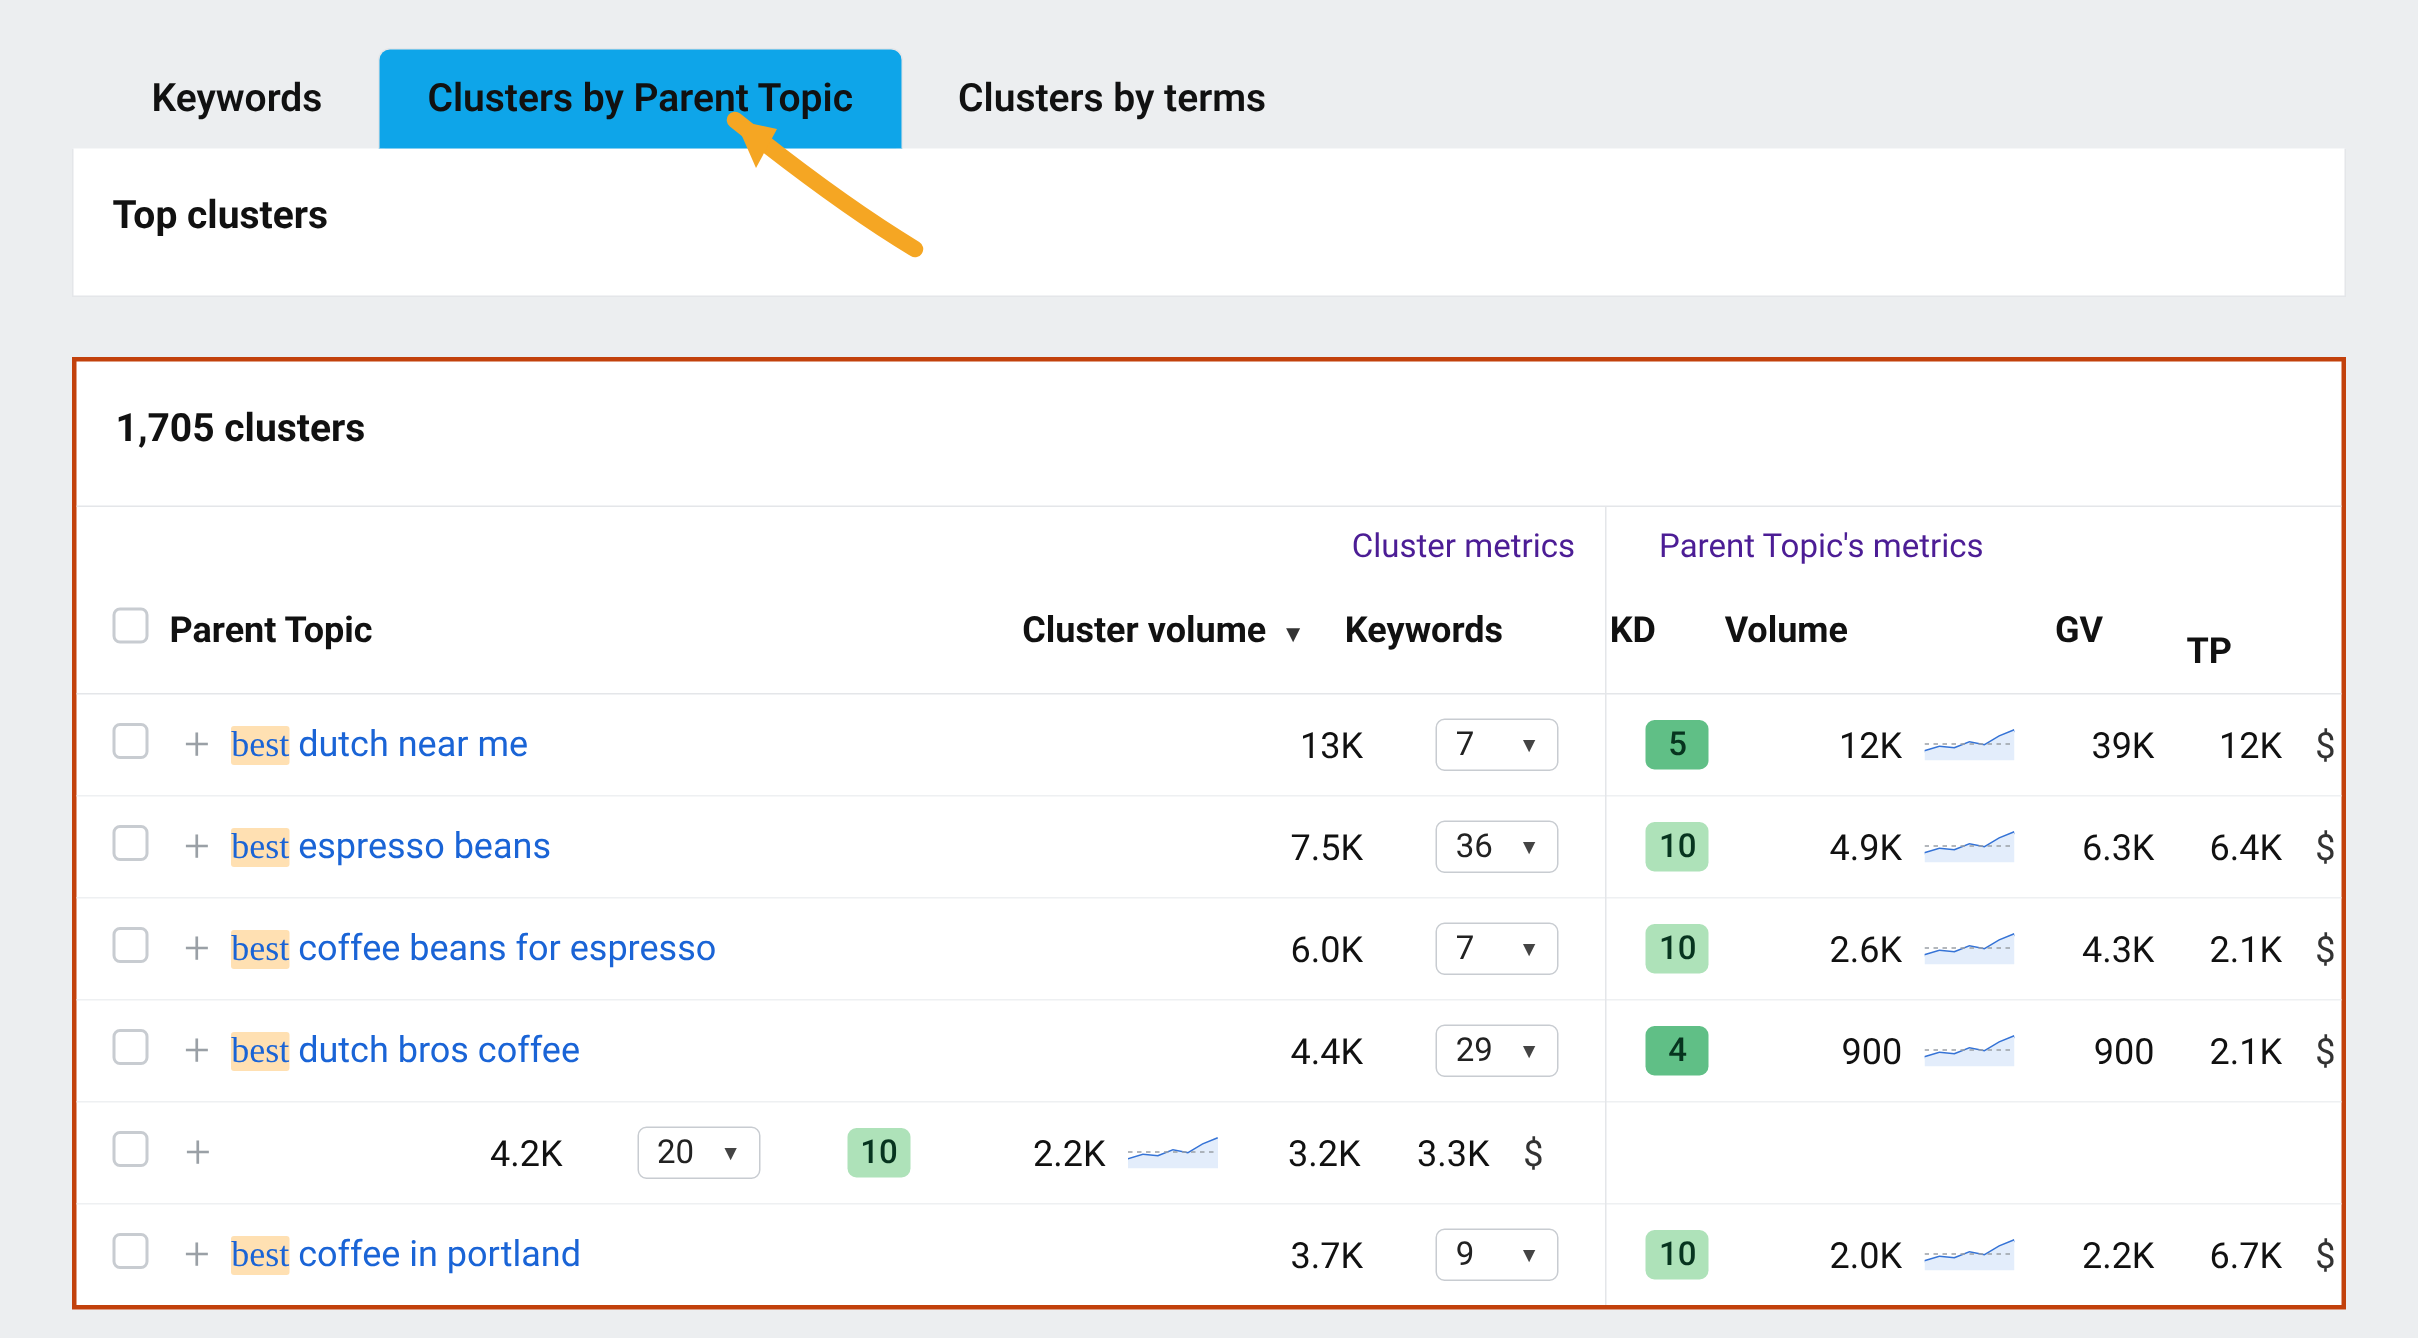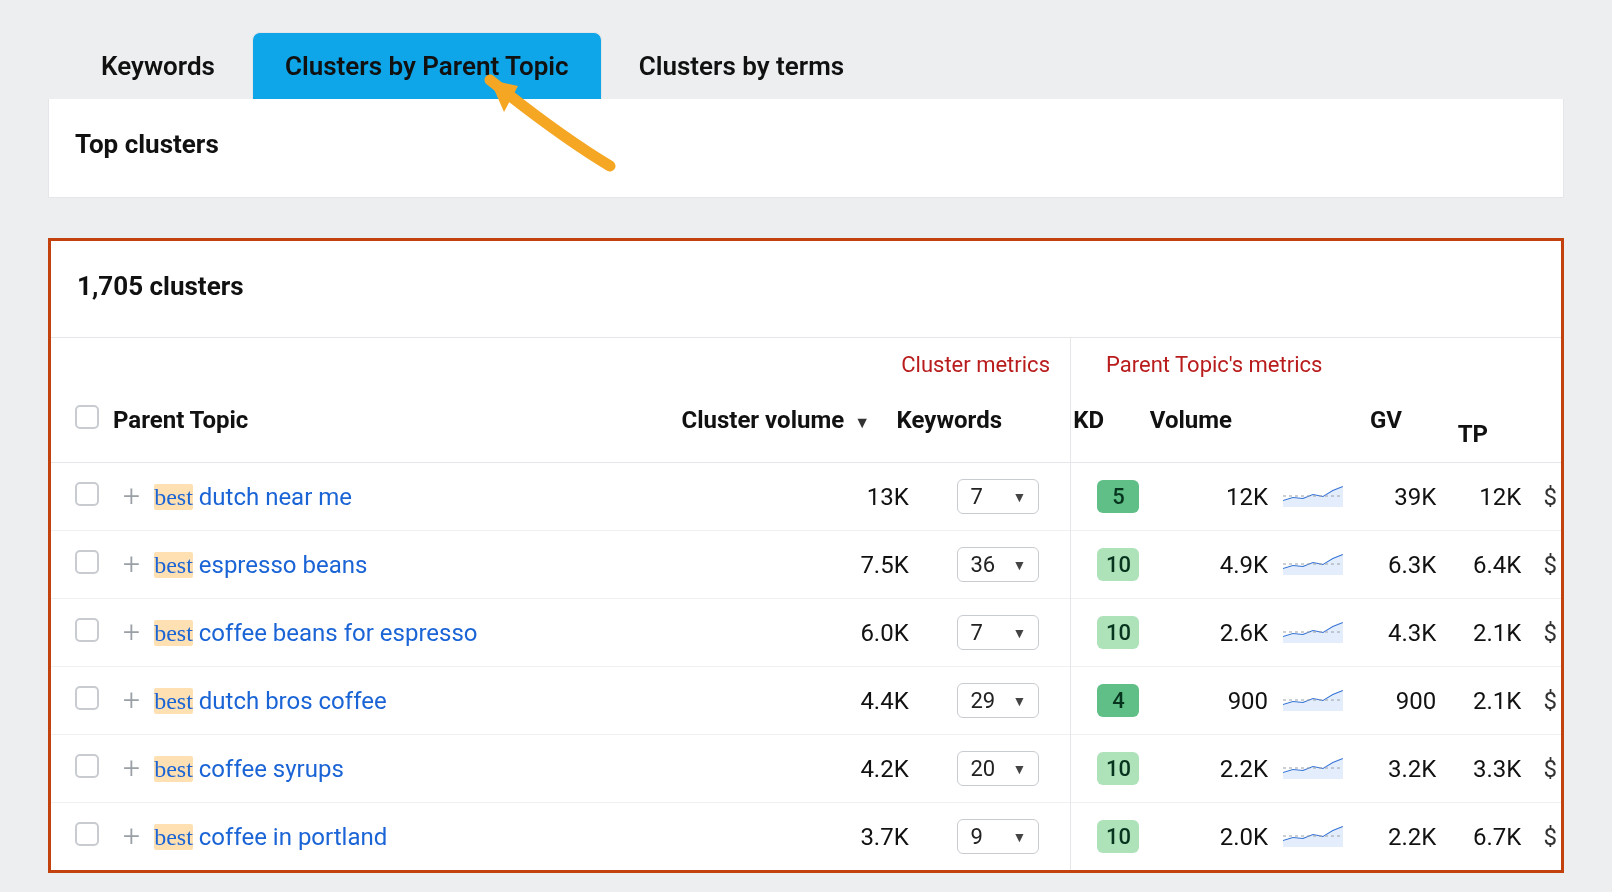--- a/index.html
+++ b/index.html
@@ -75,21 +75,21 @@
   }
 
   .table-wrap {
     border-top: 1px solid #e4e6e9;
     position: relative;
   }
 
   
   .group-headings {
     display: flex;
-    color: #b91c1c;
+    color: #4c1d95;
     font-size: 22px;
     padding: 14px 0 10px 0;
     align-items: center;
   }
   .group-spacer-left {
     width: 639px;
   }
   .group-cluster-metrics {
     width: 380px;
     text-align: right;
@@ -423,25 +423,20 @@
     <div class="cell-tail">$</div>
   </div>
 
   <div class="trow">
     <div class="cell-check">
       <span class="checkbox"></span>
     </div>
     <div class="cell-expand">
       <span class="expand-btn">+</span>
     </div>
-    <div class="cell-topic">
-      <a class="topic-link">
-        <span class="highlight">best</span><span> coffee syrups</span>
-      </a>
-    </div>
     <div class="cell-clustervol">4.2K</div>
     <div class="cell-keywords">
       <span class="kw-dropdown">
         <span class="kw-val">20</span>
         <span class="kw-caret">▼</span>
       </span>
     </div>
     <div class="cell-kd">
       <span class="kd-badge kd-light">10</span>
     </div>

